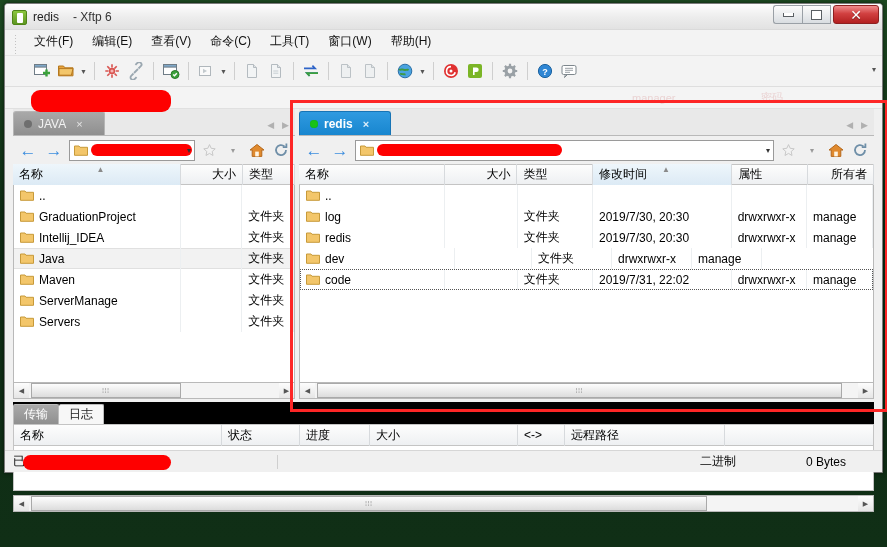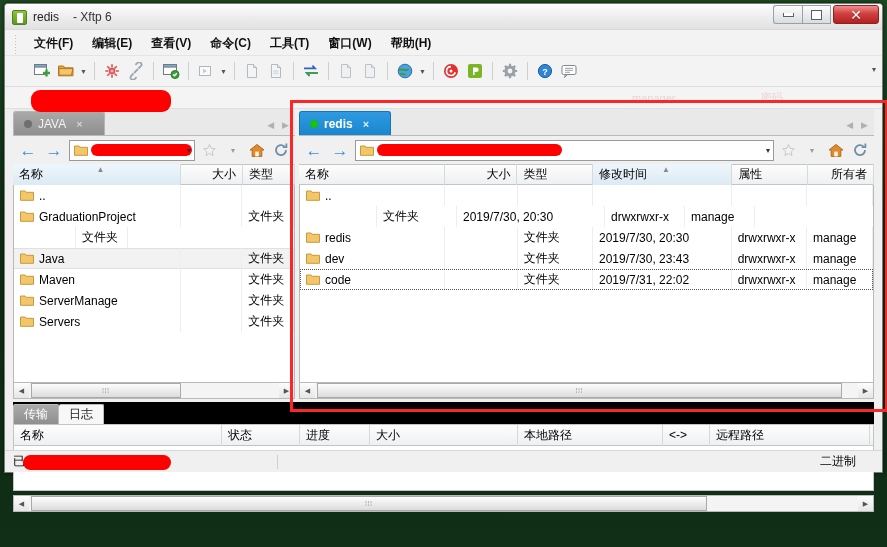--- a/index.html
+++ b/index.html
@@ -56,25 +56,24 @@
     background: linear-gradient(180deg,#f08e8e,#d14040 45%,#b32020);
     border:1px solid #8d2020;
     border-radius:3px;
   }
   .glyph-min{ width:11px; height:4px; border:1px solid #5a5f63; border-top:none; background:#fff;}
   .glyph-max{ width:11px; height:10px; border:1px solid #5a5f63; background:#fff;}
   .glyph-close{ color:#fff; font-size:14px; font-weight:bold; line-height:1; text-shadow:0 1px 1px rgba(0,0,0,.4);}
 
   
   .menubar {
-    height:26px; display:flex; align-items:flex-end;
+    height:26px; display:flex; align-items:flex-start;
     padding-left:20px; gap:1px;
     background:#f3f3f3;
     border-bottom:1px solid #e4e4e4;
-    font-weight:bold;
   }
   .menu-item { padding:3px 9px; font-size:12px; color:#111; }
   .grip { position:absolute; left:9px; top:30px; width:4px; height:74px;
           background-image: radial-gradient(#bdbdbd 1px, transparent 1px);
           background-size:3px 3px; opacity:.9;}
 
   
   .toolbar {
     height:31px; display:flex; align-items:center;
     padding-left:26px; gap:2px;
@@ -456,20 +455,26 @@
                 <span>GraduationProject</span>
               </div>
               <div class="cell right" style="width: 62px;">
                 <span></span>
               </div>
               <div class="cell" style="width: 52px;">
                 <span>文件夹</span>
               </div>
             </div>
             <div class="row">
+              <div class="cell" style="width: 168px;">
+                <svg class="folder-ic2" viewBox="0 0 14 11">
+                  <path d="M0.5 1h4.5l1 1.3h7.5v8H0.5z" fill="#f3c66a" stroke="#c79a3a"></path>
+                </svg>
+                <span>Intellij_IDEA</span>
+              </div>
               <div class="cell right" style="width: 62px;">
                 <span></span>
               </div>
               <div class="cell" style="width: 52px;">
                 <span>文件夹</span>
               </div>
             </div>
             <div class="row sel">
               <div class="cell" style="width: 168px;">
                 <svg class="folder-ic2" viewBox="0 0 14 11">
@@ -622,20 +627,26 @@
                 <span></span>
               </div>
               <div class="cell" style="width: 80px;">
                 <span></span>
               </div>
               <div class="cell" style="width: 70px;">
                 <span></span>
               </div>
             </div>
             <div class="row">
+              <div class="cell" style="width: 155px;">
+                <svg class="folder-ic2" viewBox="0 0 14 11">
+                  <path d="M0.5 1h4.5l1 1.3h7.5v8H0.5z" fill="#f3c66a" stroke="#c79a3a"></path>
+                </svg>
+                <span>log</span>
+              </div>
               <div class="cell right" style="width: 77px;">
                 <span></span>
               </div>
               <div class="cell" style="width: 80px;">
                 <span>文件夹</span>
               </div>
               <div class="cell" style="width: 148px;">
                 <span>2019/7/30, 20:30</span>
               </div>
               <div class="cell" style="width: 80px;">
@@ -673,23 +684,20 @@
                 <svg class="folder-ic2" viewBox="0 0 14 11">
                   <path d="M0.5 1h4.5l1 1.3h7.5v8H0.5z" fill="#f3c66a" stroke="#c79a3a"></path>
                 </svg>
                 <span>dev</span>
               </div>
               <div class="cell right" style="width: 77px;">
                 <span></span>
               </div>
               <div class="cell" style="width: 80px;">
                 <span>文件夹</span>
-              </div>
-              <div class="cell" style="width: 148px;">
-                <span>2019/7/30, 23:43</span>
               </div>
               <div class="cell" style="width: 80px;">
                 <span>drwxrwxr-x</span>
               </div>
               <div class="cell" style="width: 70px;">
                 <span>manage</span>
               </div>
             </div>
             <div class="row focus">
               <div class="cell" style="width: 155px;">
@@ -736,23 +744,20 @@
             <span>名称</span>
           </div>
           <div class="ch" style="width: 78px;">
             <span>状态</span>
           </div>
           <div class="ch" style="width: 70px;">
             <span>进度</span>
           </div>
           <div class="ch" style="width: 148px;">
             <span>大小</span>
-          </div>
-          <div class="ch" style="width: 145px;">
-            <span>本地路径</span>
           </div>
           <div class="ch" style="width: 47px;">
             <span>&lt;-&gt;</span>
           </div>
           <div class="ch" style="width: 160px;">
             <span>远程路径</span>
           </div>
         </div>
       <div class="xbody"></div>
       <div class="xscroll">
@@ -764,17 +769,18 @@
       </div>
     </div>
 
     <div class="status">
       <div class="st-cell" style="width:272px; position:relative;">
         <span>已</span>
         <span class="redmark" style="left:18px; top:4px; width:148px; height:15px;"></span>
       </div>
       <div class="st-sep"></div>
       <div class="st-cell" style="flex:1; justify-content:flex-end; padding-right:26px;">二进制</div>
+      <div class="st-cell" style="width:120px; justify-content:flex-end; padding-right:36px;">0 Bytes</div>
     </div>
 
     <div class="redbox"></div>
   </div>
 </div>
 
 </body></html>

